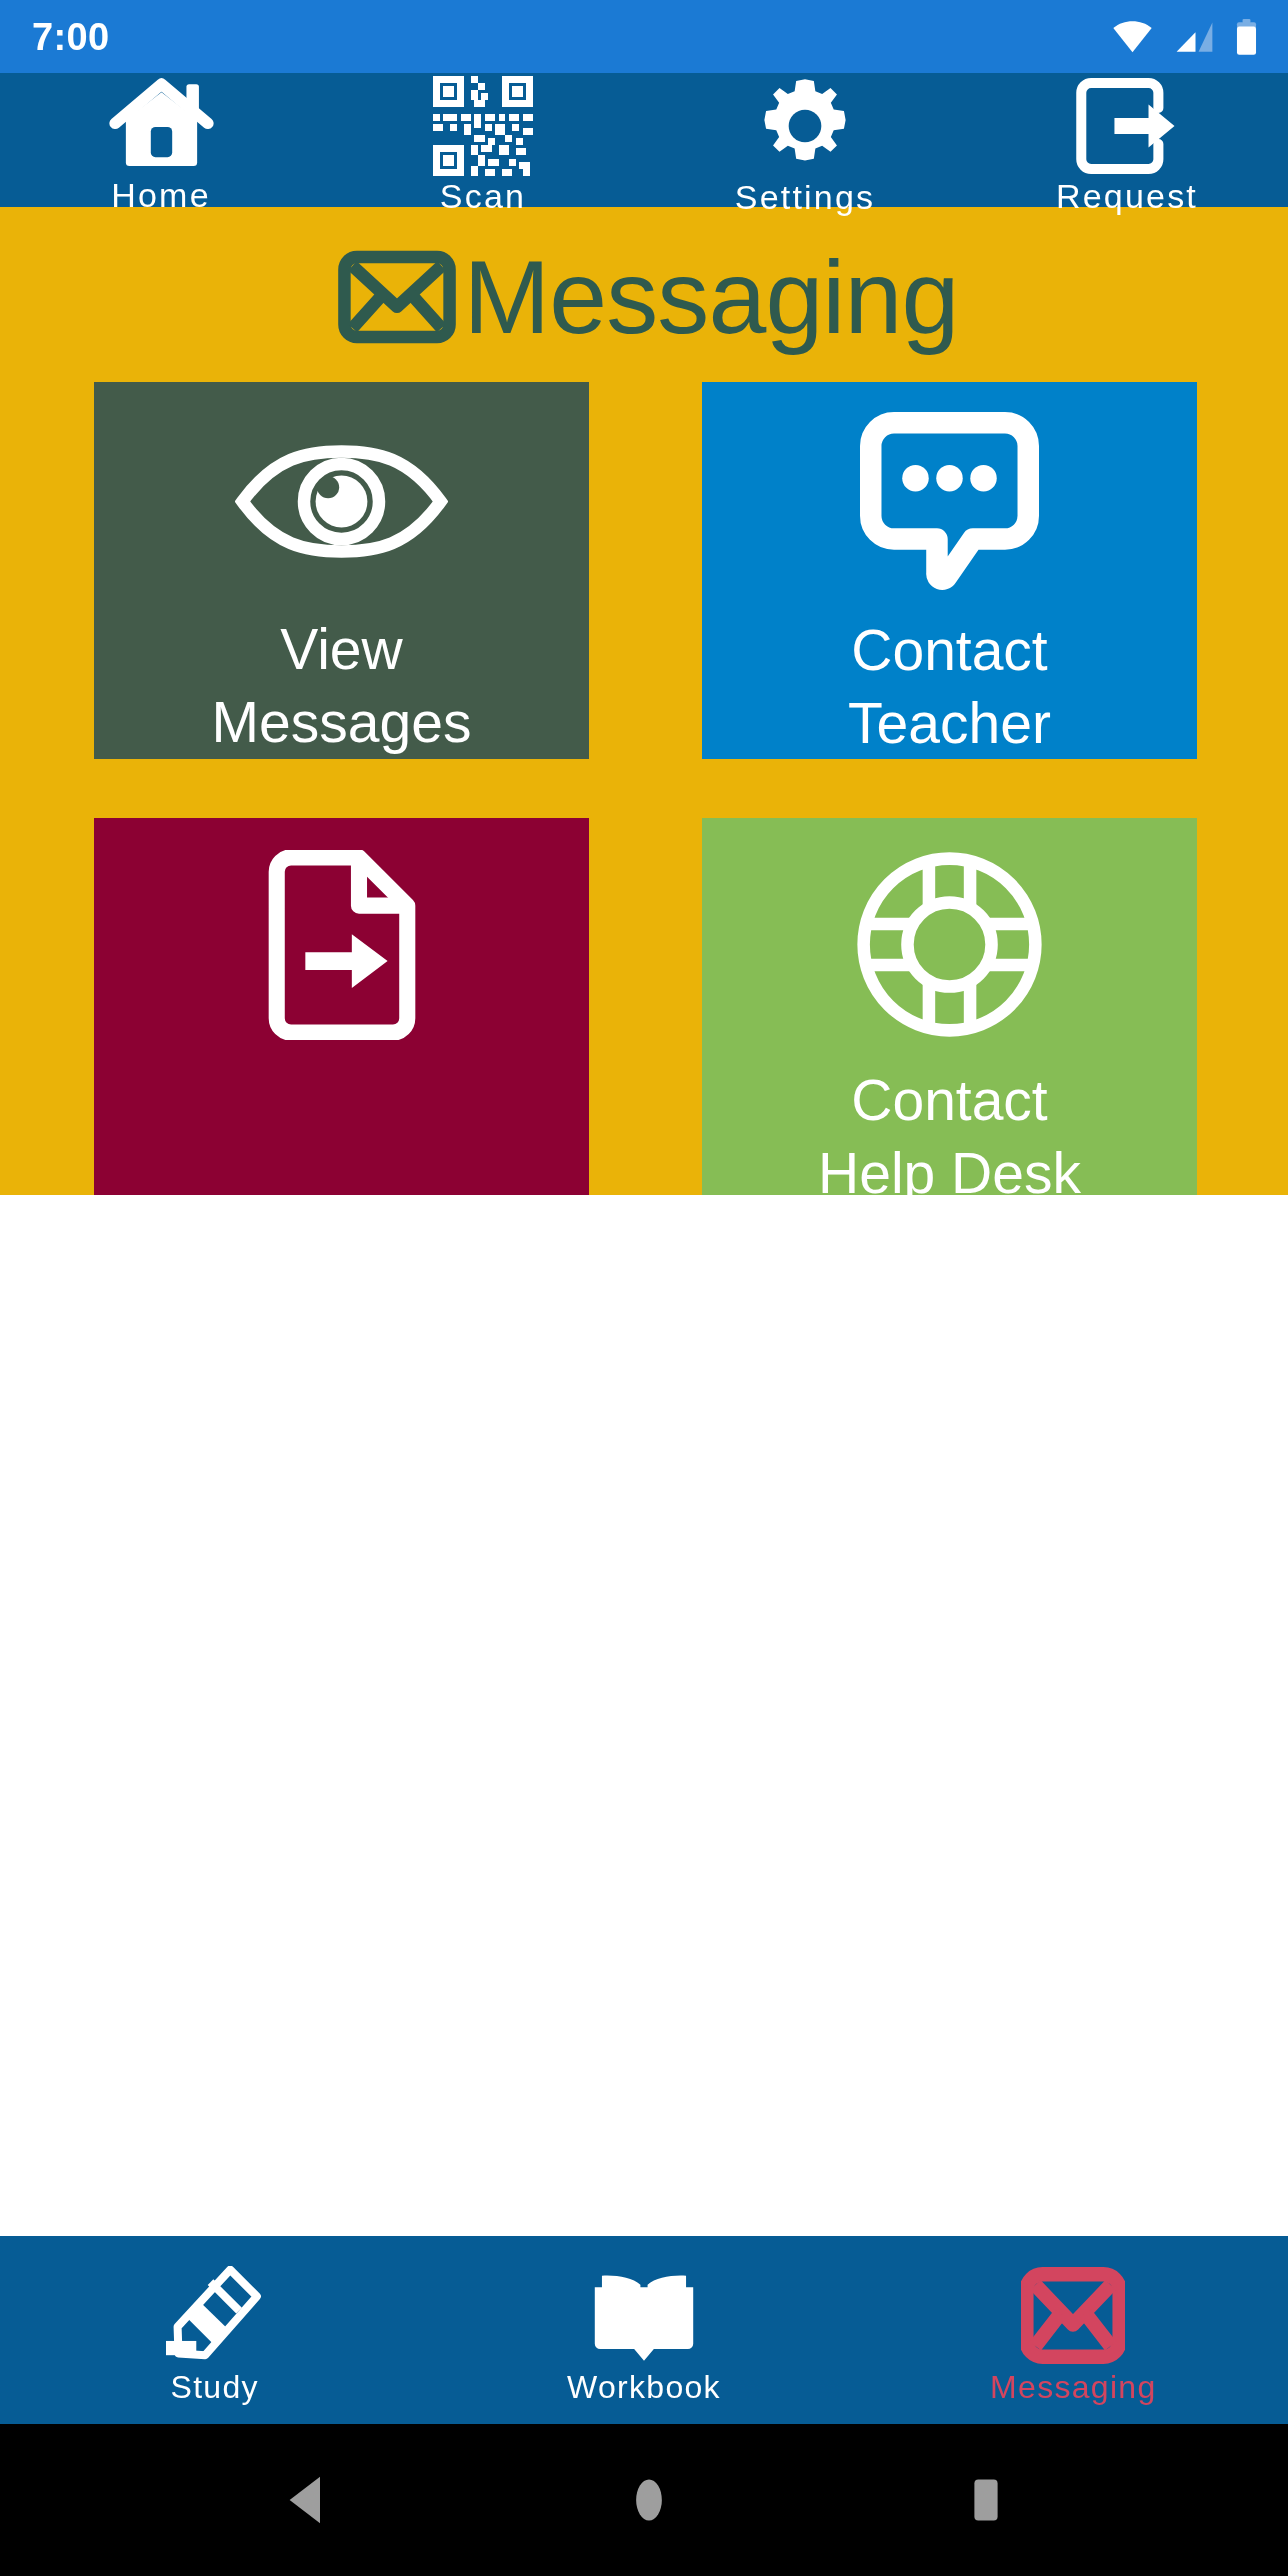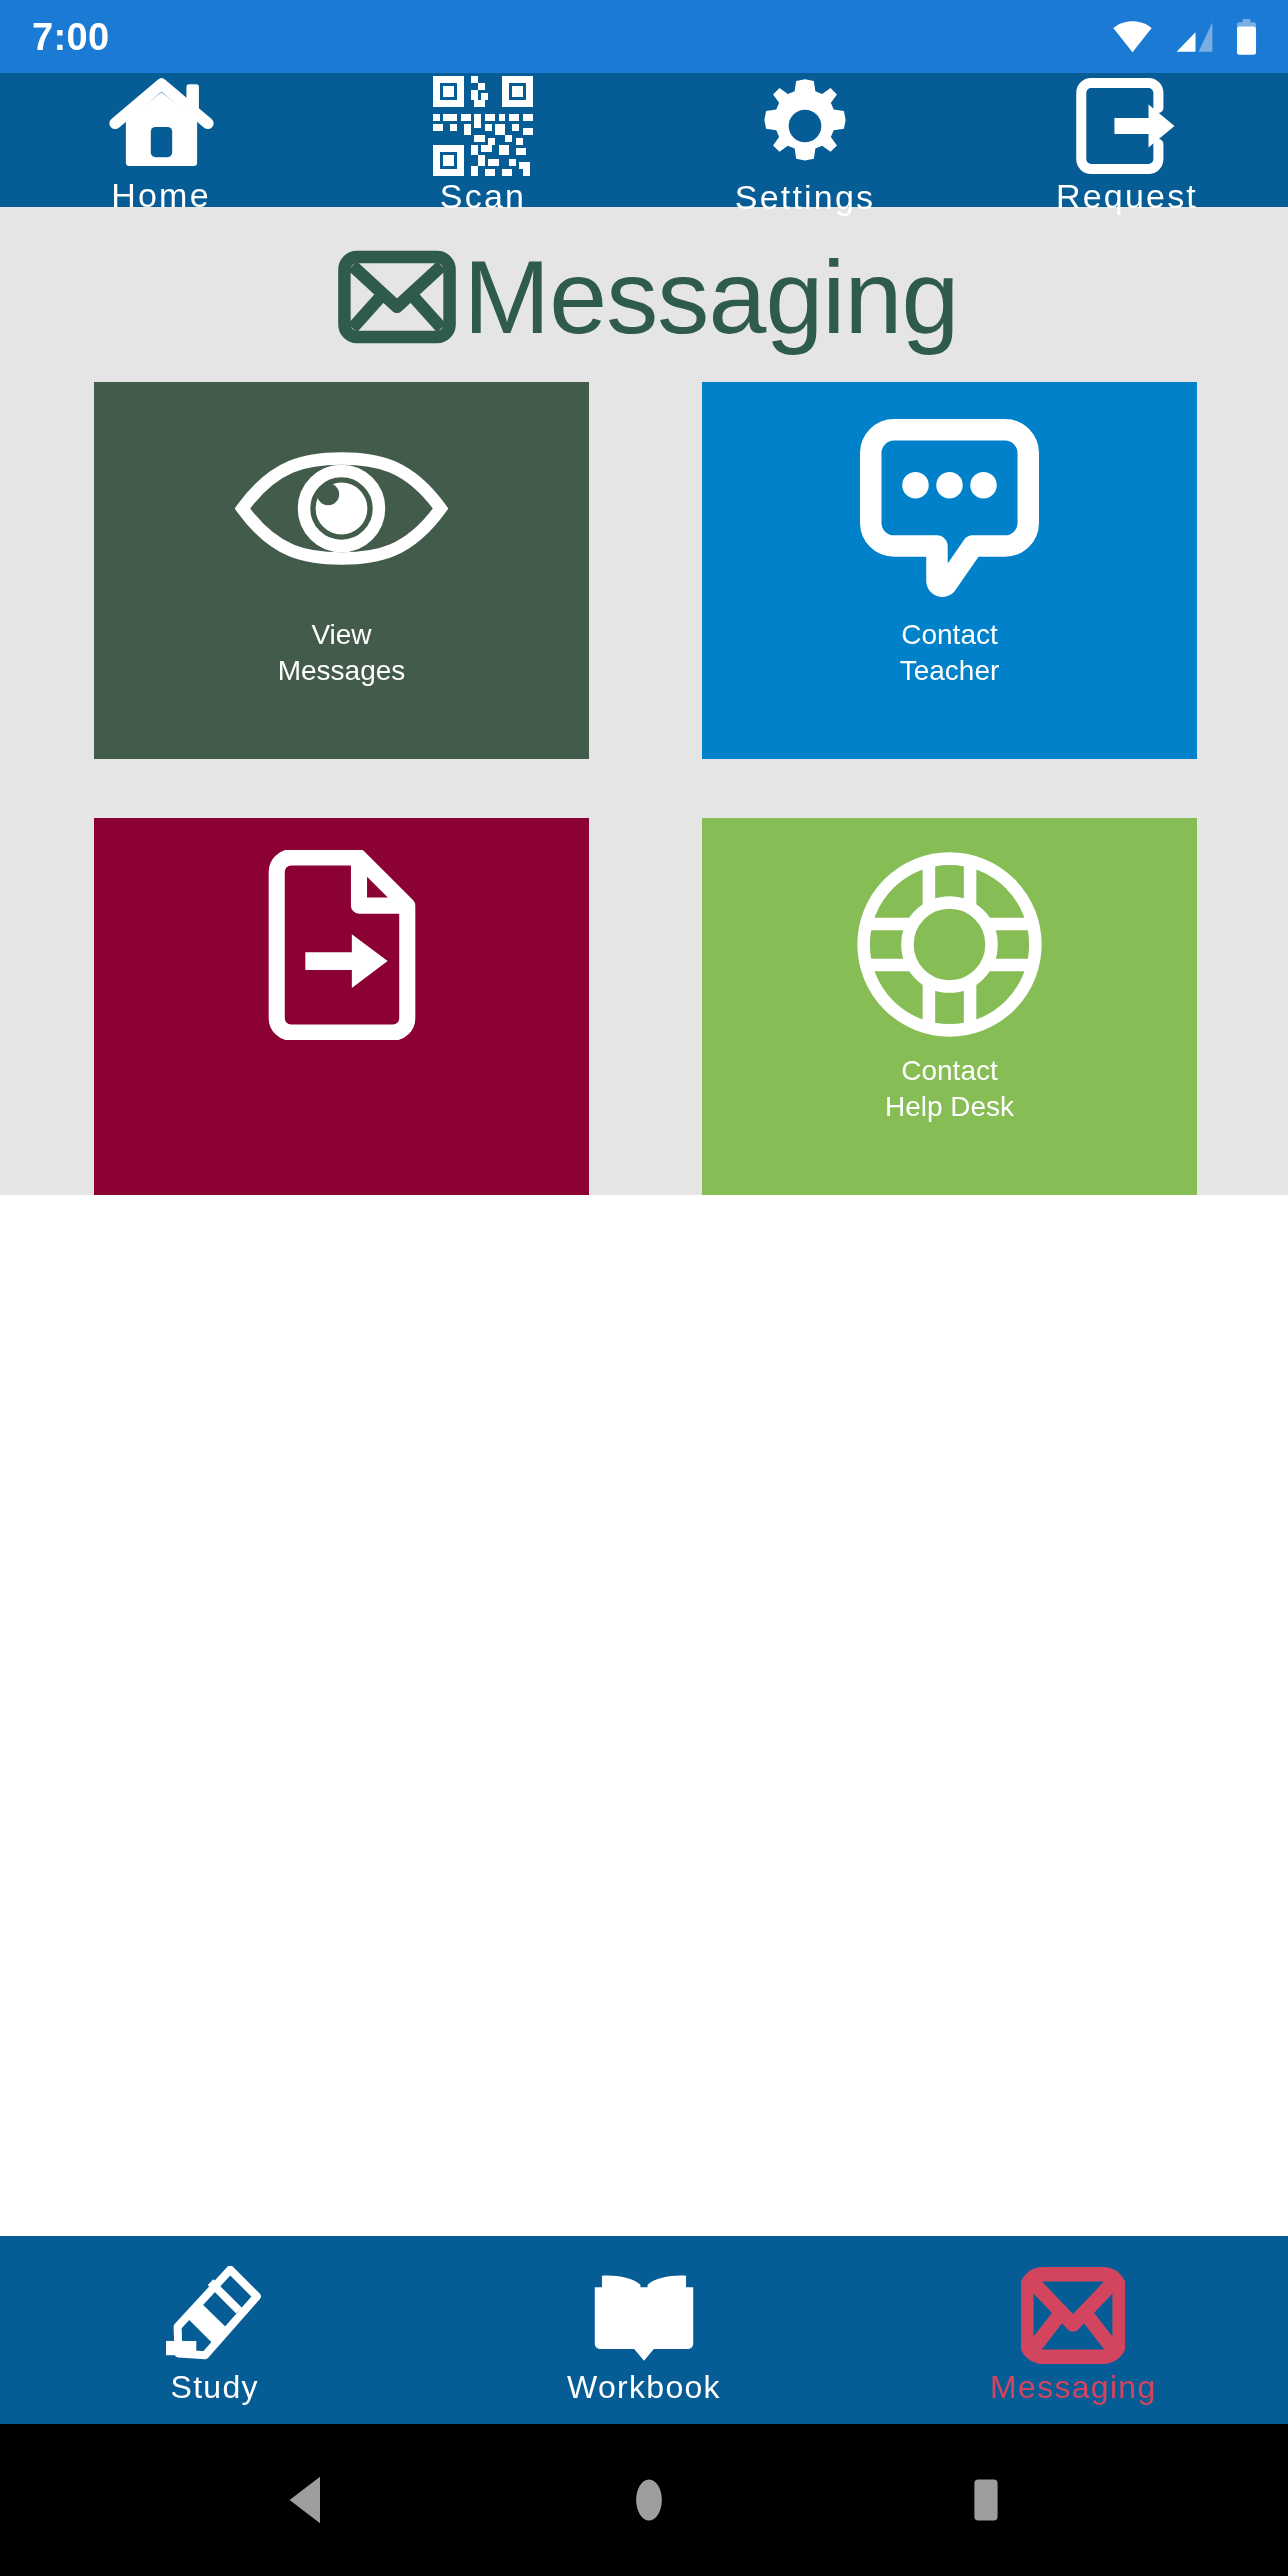--- a/index.html
+++ b/index.html
@@ -5,21 +5,21 @@
   * { margin:0; padding:0; box-sizing:border-box; }
   html, body {
     width:1288px; height:2576px;
     background:#ffffff;
     font-family:"Liberation Sans", sans-serif;
     overflow:hidden;
   }
   #screen {
     position:relative;
     width:1288px; height:2576px;
-    background:#e5e5e5;
+    background:#eab308;
     display:flex; flex-direction:column;
   }
 
   
   #status-bar {
     height:73px;
     background:#1b7ad4;
     display:flex; align-items:center;
     padding:0 30px 0 32px;
     flex:0 0 auto;
@@ -94,23 +94,23 @@
     align-items:center; justify-content:flex-start;
     padding-top:30px;
     cursor:pointer;
   }
   .tile-icon {
     height:193px;
     display:flex; align-items:center; justify-content:center;
   }
   .tile-icon svg { display:block; }
   .tile-label {
-    margin-top:12px;
+    margin-top:23px;
     color:#ffffff;
-    font-size:28px;
+    font-size:57px;
     line-height:1.28;
     text-align:center;
     font-weight:400;
     white-space:pre-line;
   }
 
   
   #content-spacer { flex:1 1 auto; background:#ffffff; }
 
   

